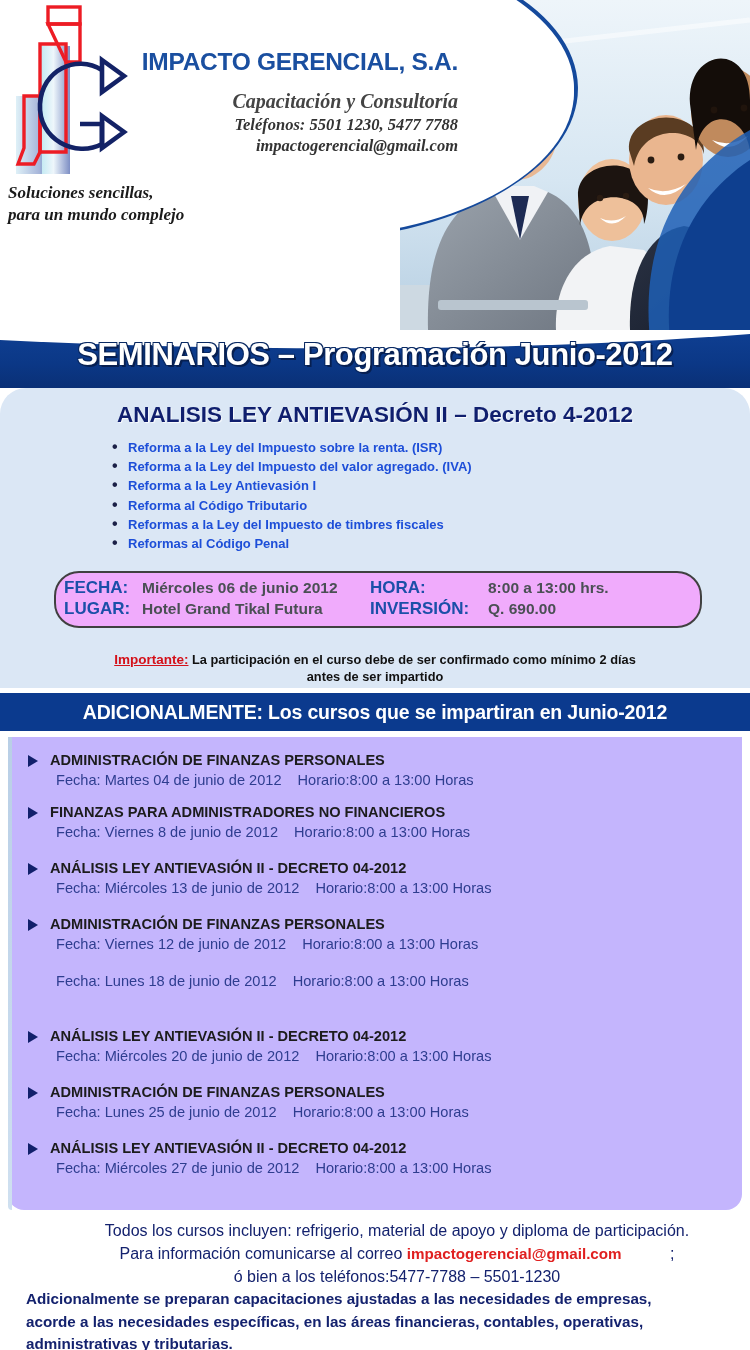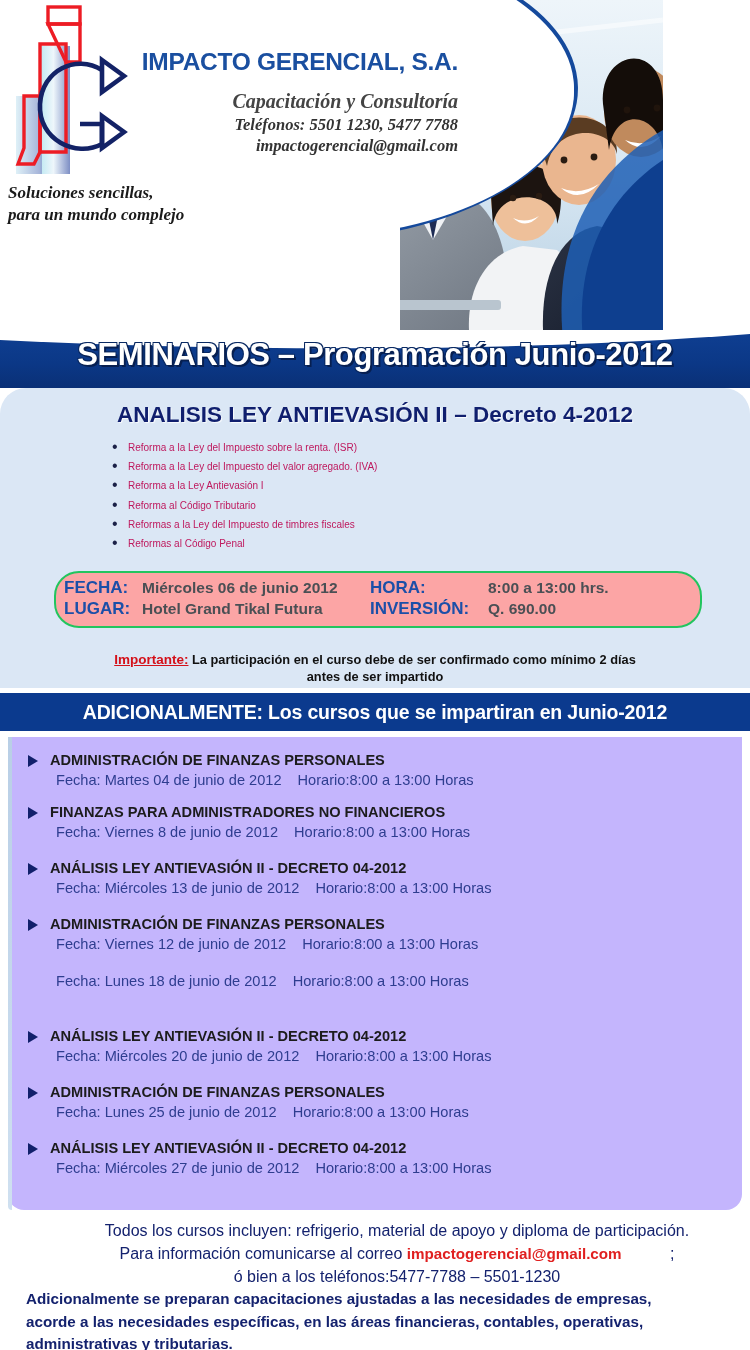--- a/index.html
+++ b/index.html
@@ -12,21 +12,21 @@
   #page {
     position: relative;
     width: 750px; height: 1350px;
     background: #ffffff;
     overflow: hidden;
   }
 
   
   .header {
     position: absolute; left: 0; top: 0;
-    width: 663px; height: 330px;
+    width: 750px; height: 330px;
     background: #ffffff;
     overflow: hidden;
   }
   
   .header-photo {
     position: absolute; right: 0; top: 0;
     width: 352px; height: 330px;
     overflow: hidden;
     background: linear-gradient(160deg,#e8f0f6 0%, #cfe0ee 40%, #9fc0d8 100%);
   }
@@ -128,35 +128,35 @@
     color: #101f6e; white-space: nowrap;
     text-shadow: 1px 1px 1px rgba(255,255,255,0.85);
   }
   .bullet-list {
     position: absolute; left: 110px; top: 50px;
     list-style: none;
   }
   .bullet-list li {
     position: relative;
     font-family: "Liberation Sans", sans-serif;
-    font-size: 10px; color: #be185d;
-    line-height: 19.2px; padding-left: 18px; white-space: nowrap;
+    font-size: 13px; color: #1d4ed8;
+    line-height: 19.2px; padding-left: 18px; white-space: nowrap; font-weight: bold;
   }
   .bullet-list li::before {
     content: "\2022";
     position: absolute; left: 2px; top: -1px;
     color: #1b2147; font-size: 16px;
   }
 
   
   .info-box {
     position: absolute; left: 54px; top: 571px;
     width: 648px; height: 57px;
-    background: #fca5a5;
-    border: 2px solid #22c55e;
+    background: #f0abfc;
+    border: 2px solid #404040;
     border-radius: 25px;
   }
   .info-grid {
     position: absolute; left: 8px; top: 5px;
     display: grid;
     grid-template-columns: 78px 228px 118px 120px;
     row-gap: 1px;
     align-items: baseline;
   }
   .lbl {

